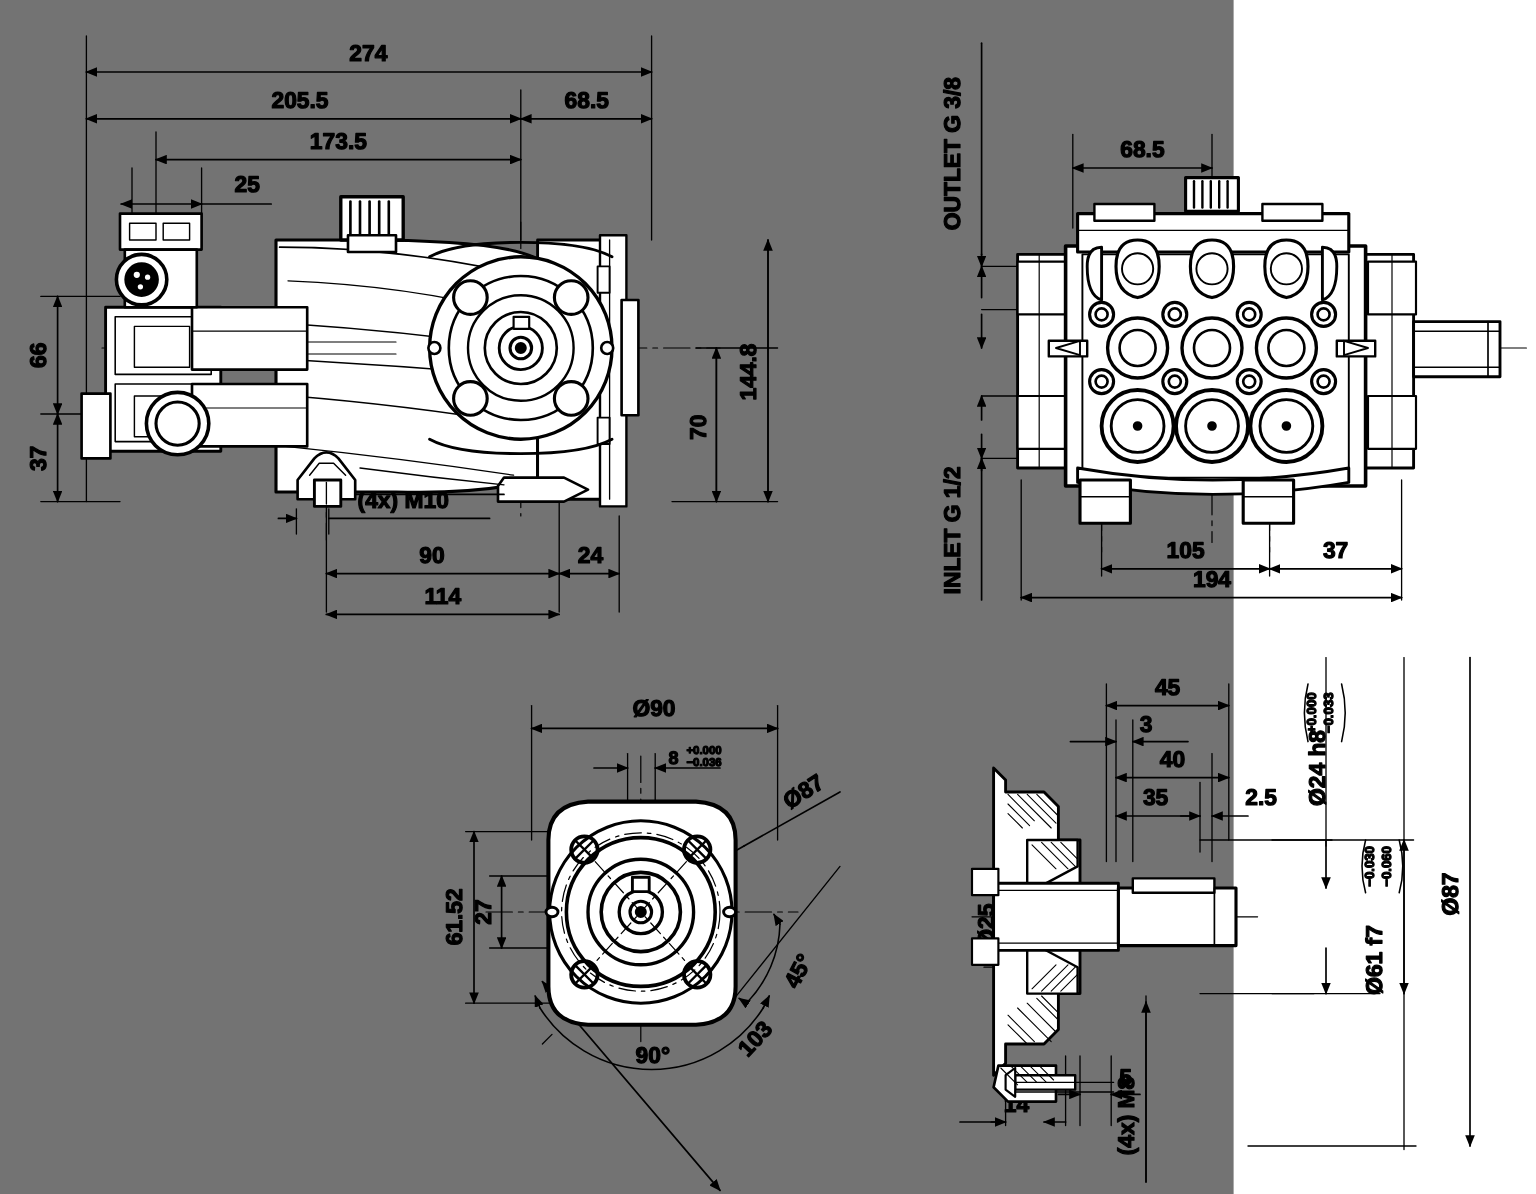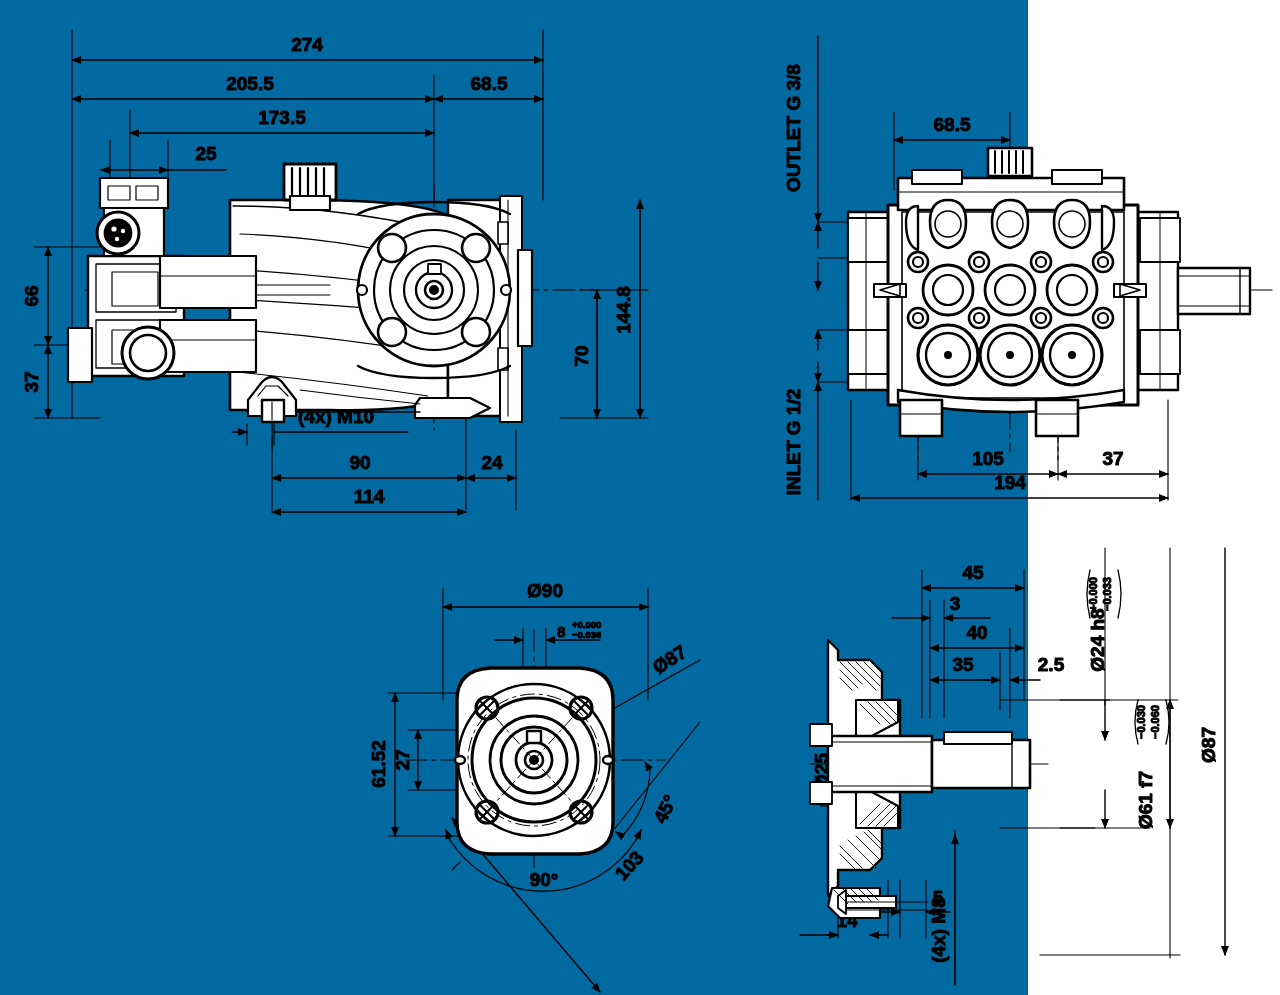--- a/index.html
+++ b/index.html
@@ -13,21 +13,21 @@
     height: 995px;
     font-family: "Liberation Sans", sans-serif;
     overflow: hidden;
     position: relative;
   }
   #sheet {
     position: absolute;
     left: 0; top: 0;
     width: 1028px;
     height: 995px;
-    background: #0369a1;
+    background: #737373;
   }
   svg.draw {
     position: absolute;
     left: 0; top: 0;
     width: 1280px;
     height: 995px;
   }
   .dimtxt {
     font-family: "Liberation Sans", sans-serif;
     font-weight: bold;

